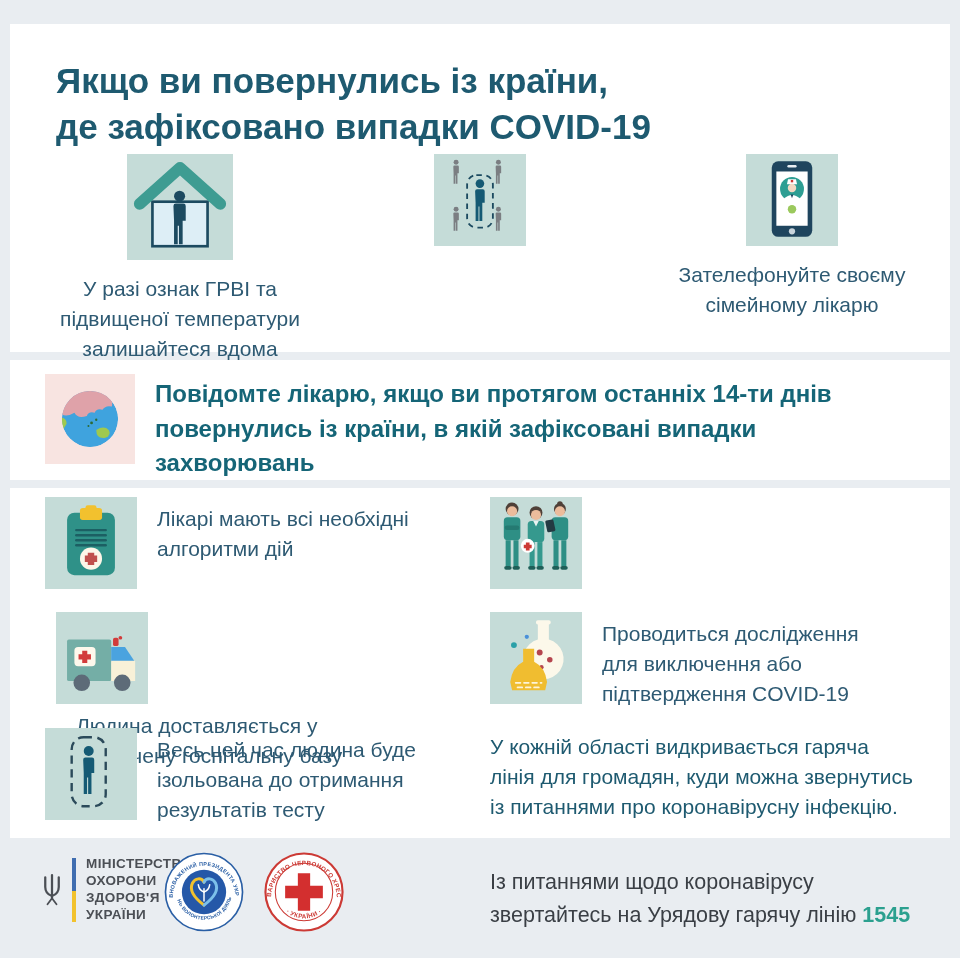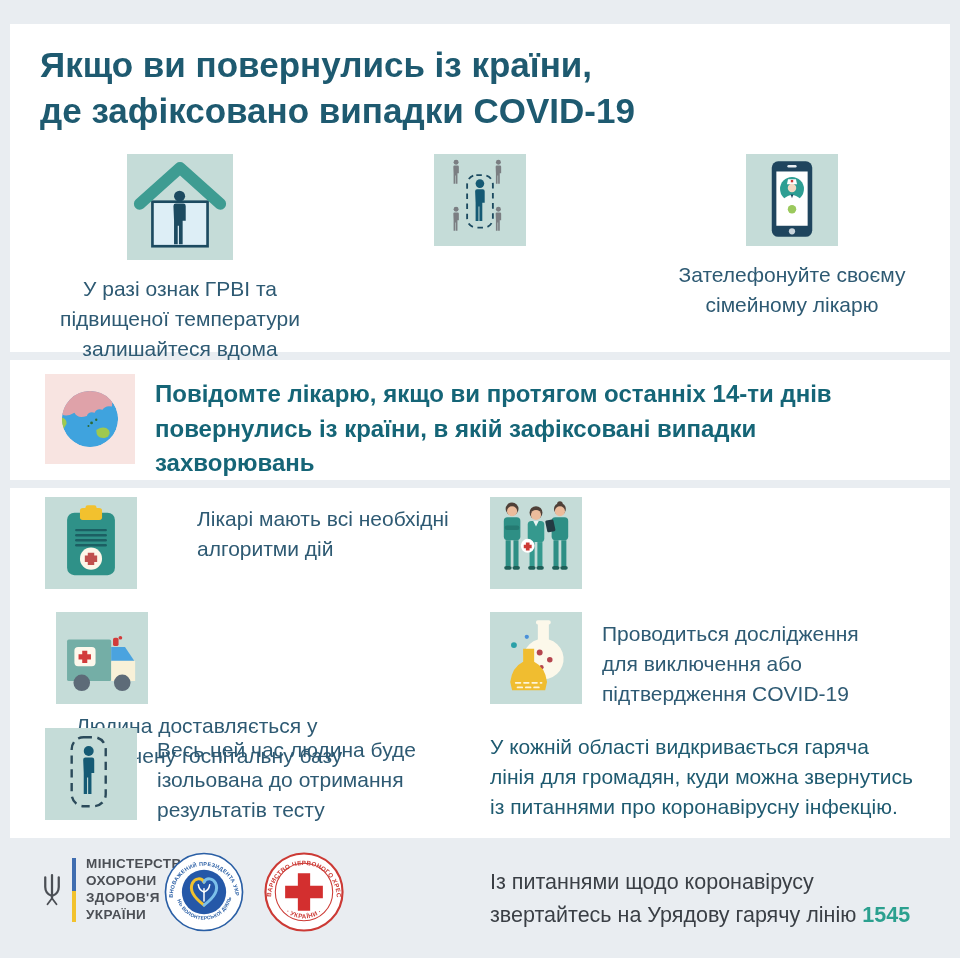--- a/index.html
+++ b/index.html
@@ -7,21 +7,21 @@
     width:960px;height:958px;position:relative;overflow:hidden;
     background:#e9edf1;
     font-family:"Liberation Sans","DejaVu Sans",sans-serif;
   }
   .card{position:absolute;background:#ffffff;}
   .pre{white-space:pre-line;}
 
   
   #header-card{left:10px;top:24px;width:940px;height:328px;}
   .title{
-    position:absolute;left:30px;top:18px;margin:0;
+    position:absolute;left:30px;top:18px;margin:16px;
     font-size:35px;font-weight:800;color:#1e5a70;line-height:1.32;
   }
   .steps-row{position:absolute;top:130px;left:0;width:940px;height:190px;}
   .step{position:absolute;display:flex;flex-direction:column;align-items:center;text-align:center;}
   #step-1{left:20px;width:300px;}
   #step-2{left:320px;width:300px;}
   #step-3{left:627px;width:310px;}
   .caption{
     margin-top:14px;font-size:21px;color:#2e5a73;line-height:1.42;font-weight:500;
   }
@@ -37,21 +37,21 @@
   #banner-card .sq{position:absolute;left:35px;top:14px;}
   .banner-text{
     position:absolute;left:145px;top:17px;width:680px;
     font-size:24px;font-weight:700;color:#156577;line-height:1.44;
   }
 
   
   #grid-card{left:10px;top:488px;width:940px;height:350px;}
   .gcell{position:absolute;display:flex;}
   .gtext{margin-left:20px;padding-top:7px;font-size:21px;color:#2e5a73;line-height:1.42;}
-  #gcell-1{left:35px;top:9px;width:430px;gap:40px;}
+  #gcell-1{left:35px;top:9px;width:430px;}
   #gcell-2{left:480px;top:9px;width:450px;}
   #gcell-3{left:46px;top:124px;width:430px;flex-direction:column;}
   #gcell-4{left:480px;top:124px;width:450px;}
   #gcell-5{left:35px;top:240px;width:430px;}
   #gcell-6{left:480px;top:244px;width:455px;}
   .bold-note{font-weight:400;color:#1e5a70;padding-top:0;margin-left:0;}
 
   
   #footer{position:absolute;left:0;top:838px;width:960px;height:120px;}
   .moh{position:absolute;left:40px;top:18px;display:flex;align-items:center;}

